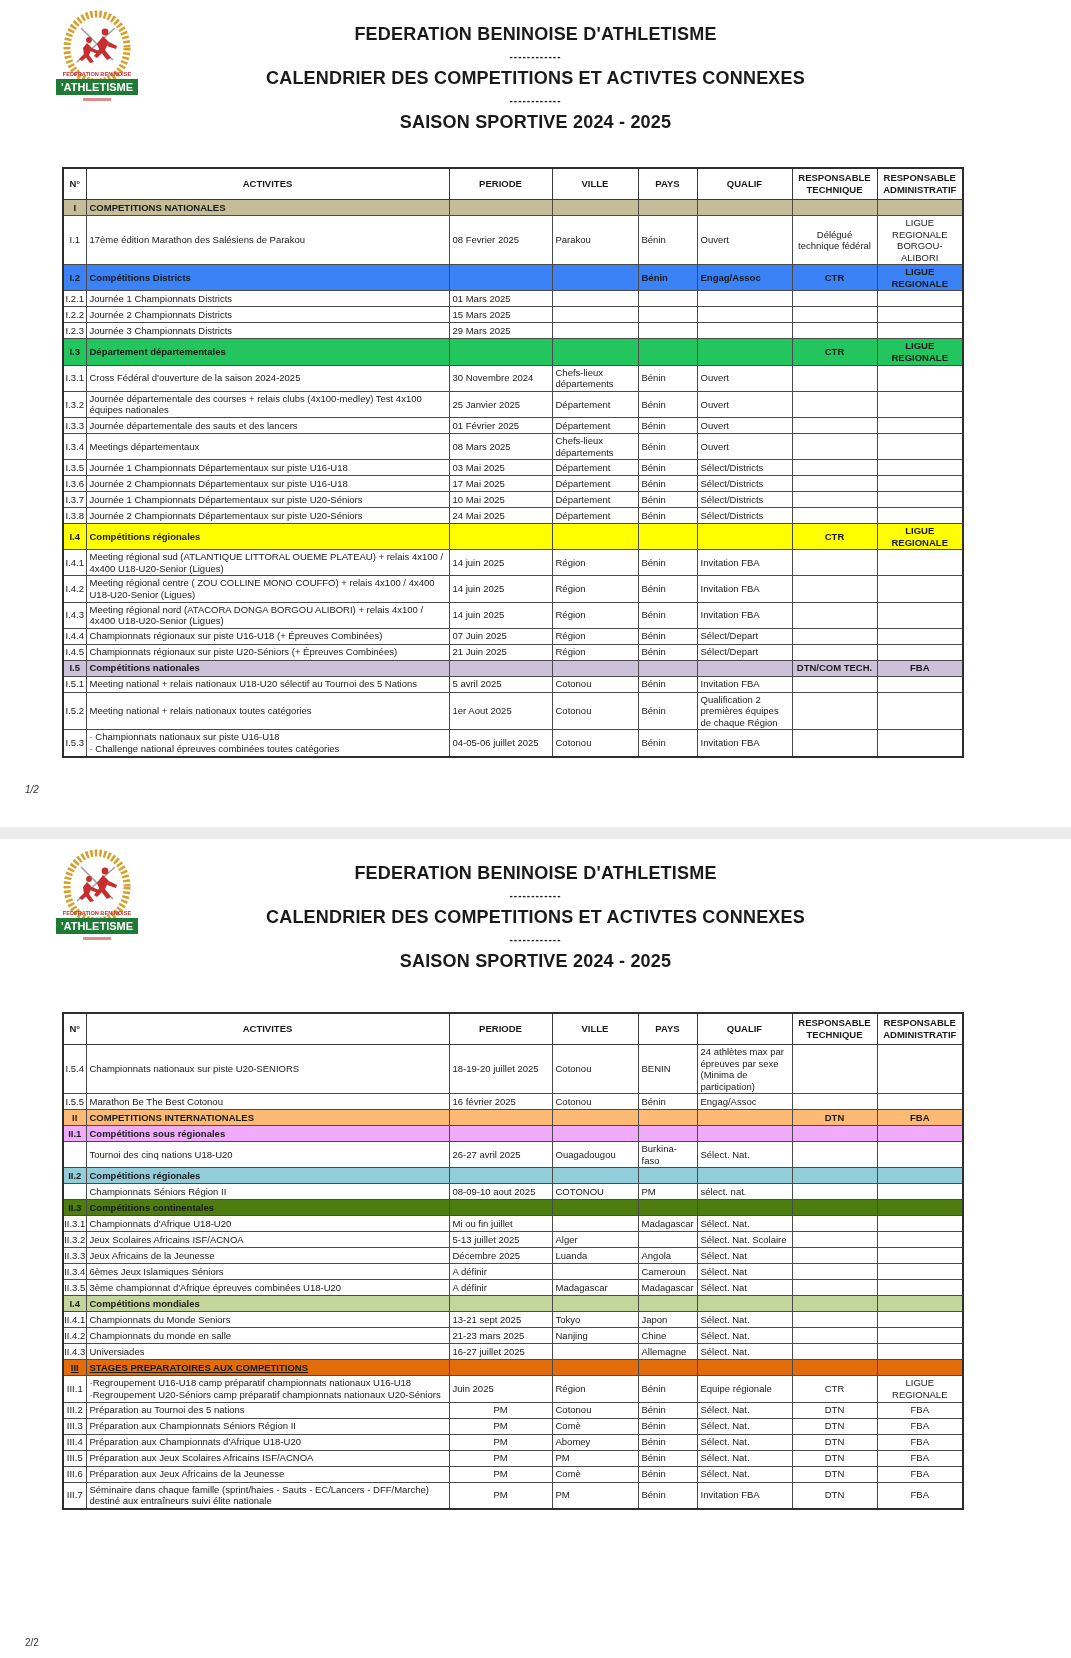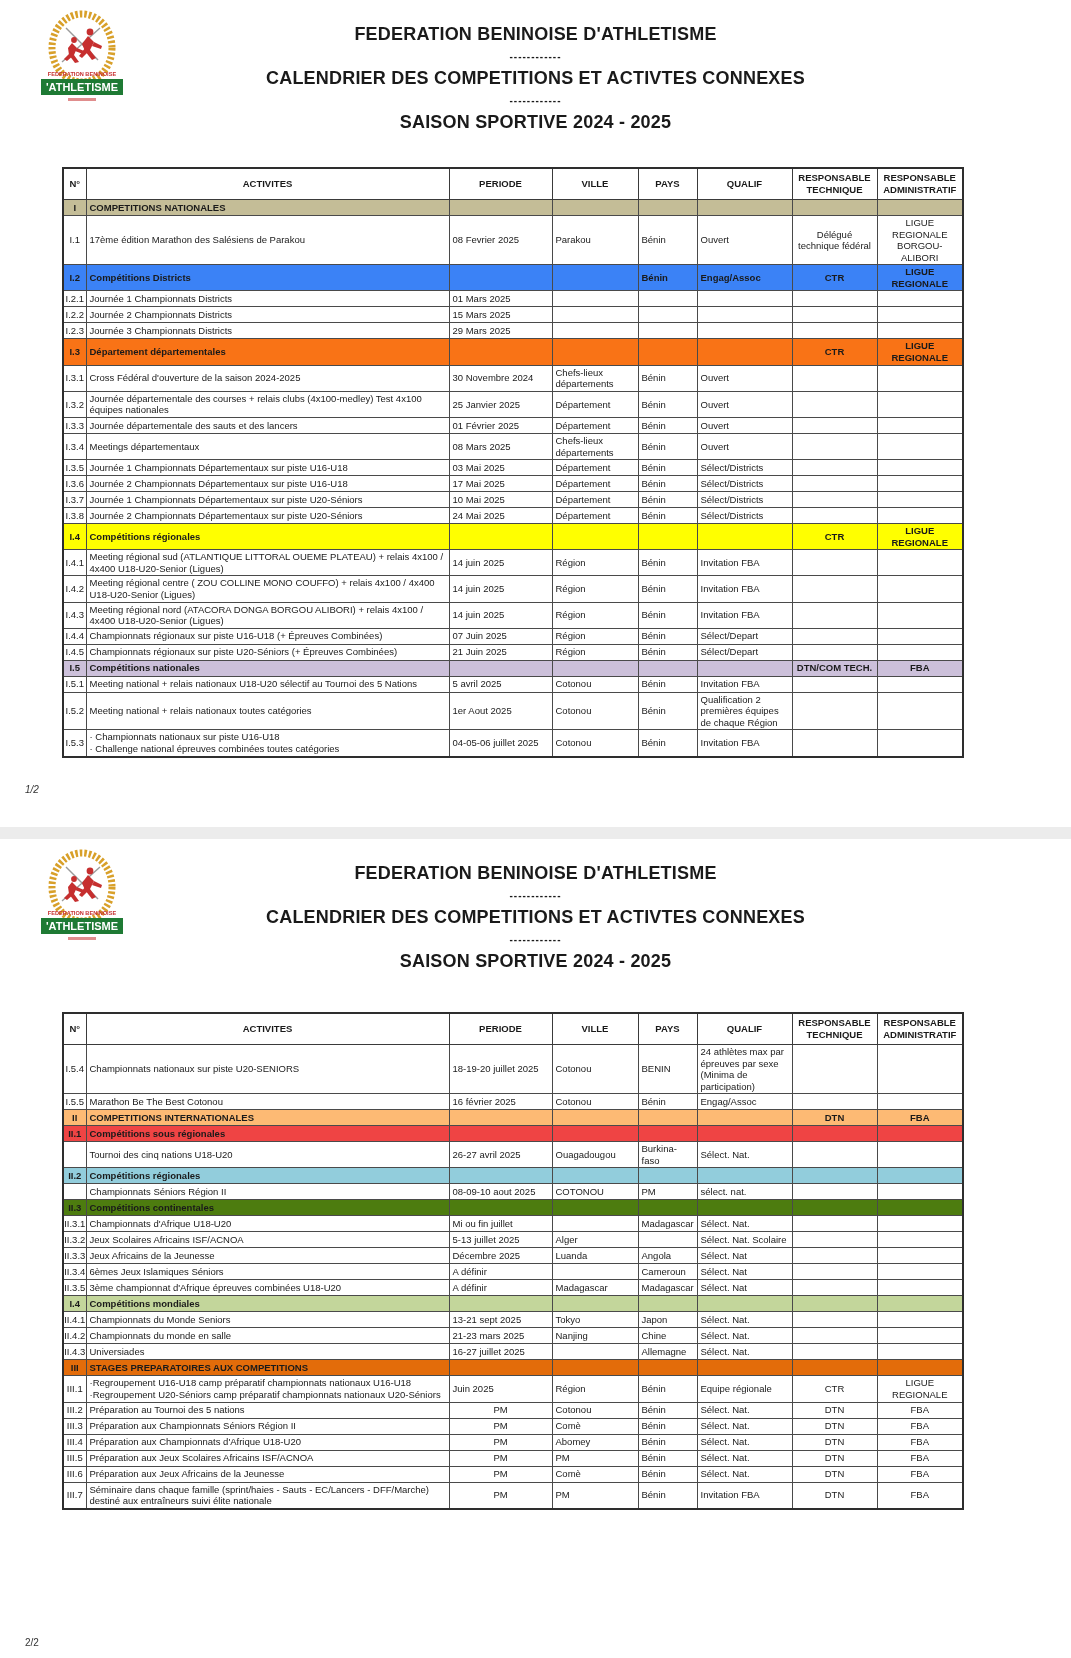--- a/index.html
+++ b/index.html
@@ -4,21 +4,21 @@
 <style>
   html,body{margin:0;padding:0;background:#fff;}
   body{width:1071px;font-family:"Liberation Sans",sans-serif;color:#1a1a1a;}
   .page{position:relative;width:1071px;background:#fff;overflow:hidden;}
   .page-1{height:827px;}
   .page-2{height:819px;}
   .page-gap{width:1071px;height:12px;background:#ececec;}
   .page-header{position:relative;padding-top:24px;text-align:center;}
   .hdr-line{font-weight:bold;font-size:18px;letter-spacing:.2px;margin:0 0 6px 0;}
   .hdr-dashes{font-weight:bold;font-size:10px;letter-spacing:1px;margin:0 0 6px 0;}
-  .logo-slot{position:absolute;left:38px;top:10px;width:88px;height:100px;}
+  .logo-slot{position:absolute;left:53px;top:10px;width:88px;height:100px;}
   .table-wrap{margin-left:62px;}
   .p1 .table-wrap{margin-top:34px;}
   .p2 .table-wrap{margin-top:40px;}
   table.cal{border-collapse:collapse;table-layout:fixed;width:900px;font-size:9.5px;line-height:1.22;}
   table.cal{border:2px solid #2e2e2e;}
   table.cal th{border:1px solid #3a3a3a;font-size:9.5px;font-weight:bold;text-align:center;vertical-align:middle;padding:3px 2px;height:24px;background:#fff;}
   table.cal td{border:1px solid #4a4a4a;padding:1px 3px;vertical-align:middle;height:13px;overflow:hidden;}
   table.cal td.col-num{text-align:center;padding:1px 0;}
   table.cal td.col-activity{white-space:pre-line;}
   table.cal td.col-tech,table.cal td.col-admin{text-align:center;}
@@ -140,21 +140,21 @@
           <tr>
             <td class="col-num">I.2.3</td>
             <td class="col-activity">Journée 3 Championnats Districts</td>
             <td class="col-periode">29 Mars 2025</td>
             <td class="col-ville"></td>
             <td class="col-pays"></td>
             <td class="col-qualif"></td>
             <td class="col-tech"></td>
             <td class="col-admin"></td>
           </tr>
-          <tr class="sec" style="background: #f97316;">
+          <tr class="sec" style="background: #22c55e;">
             <td class="col-num">I.3</td>
             <td class="col-activity">Département départementales</td>
             <td class="col-periode"></td>
             <td class="col-ville"></td>
             <td class="col-pays"></td>
             <td class="col-qualif"></td>
             <td class="col-tech">CTR</td>
             <td class="col-admin">LIGUE REGIONALE</td>
           </tr>
           <tr>
@@ -425,21 +425,21 @@
           <tr class="sec" style="background: #fdba74;">
             <td class="col-num">II</td>
             <td class="col-activity">COMPETITIONS INTERNATIONALES</td>
             <td class="col-periode"></td>
             <td class="col-ville"></td>
             <td class="col-pays"></td>
             <td class="col-qualif"></td>
             <td class="col-tech">DTN</td>
             <td class="col-admin">FBA</td>
           </tr>
-          <tr class="sec" style="background: #ef4444;">
+          <tr class="sec" style="background: #f0abfc;">
             <td class="col-num">II.1</td>
             <td class="col-activity">Compétitions sous régionales</td>
             <td class="col-periode"></td>
             <td class="col-ville"></td>
             <td class="col-pays"></td>
             <td class="col-qualif"></td>
             <td class="col-tech"></td>
             <td class="col-admin"></td>
           </tr>
           <tr>
@@ -565,21 +565,21 @@
           <tr>
             <td class="col-num">II.4.3</td>
             <td class="col-activity">Universiades</td>
             <td class="col-periode">16-27 juillet 2025</td>
             <td class="col-ville"></td>
             <td class="col-pays">Allemagne</td>
             <td class="col-qualif">Sélect. Nat.</td>
             <td class="col-tech"></td>
             <td class="col-admin"></td>
           </tr>
-          <tr class="sec" style="background: rgb(227, 108, 10);">
+          <tr class="sec" style="background: rgb(227, 108, 10); text-decoration: underline;">
             <td class="col-num">III</td>
             <td class="col-activity">STAGES PREPARATOIRES AUX COMPETITIONS</td>
             <td class="col-periode"></td>
             <td class="col-ville"></td>
             <td class="col-pays"></td>
             <td class="col-qualif"></td>
             <td class="col-tech"></td>
             <td class="col-admin"></td>
           </tr>
           <tr>

